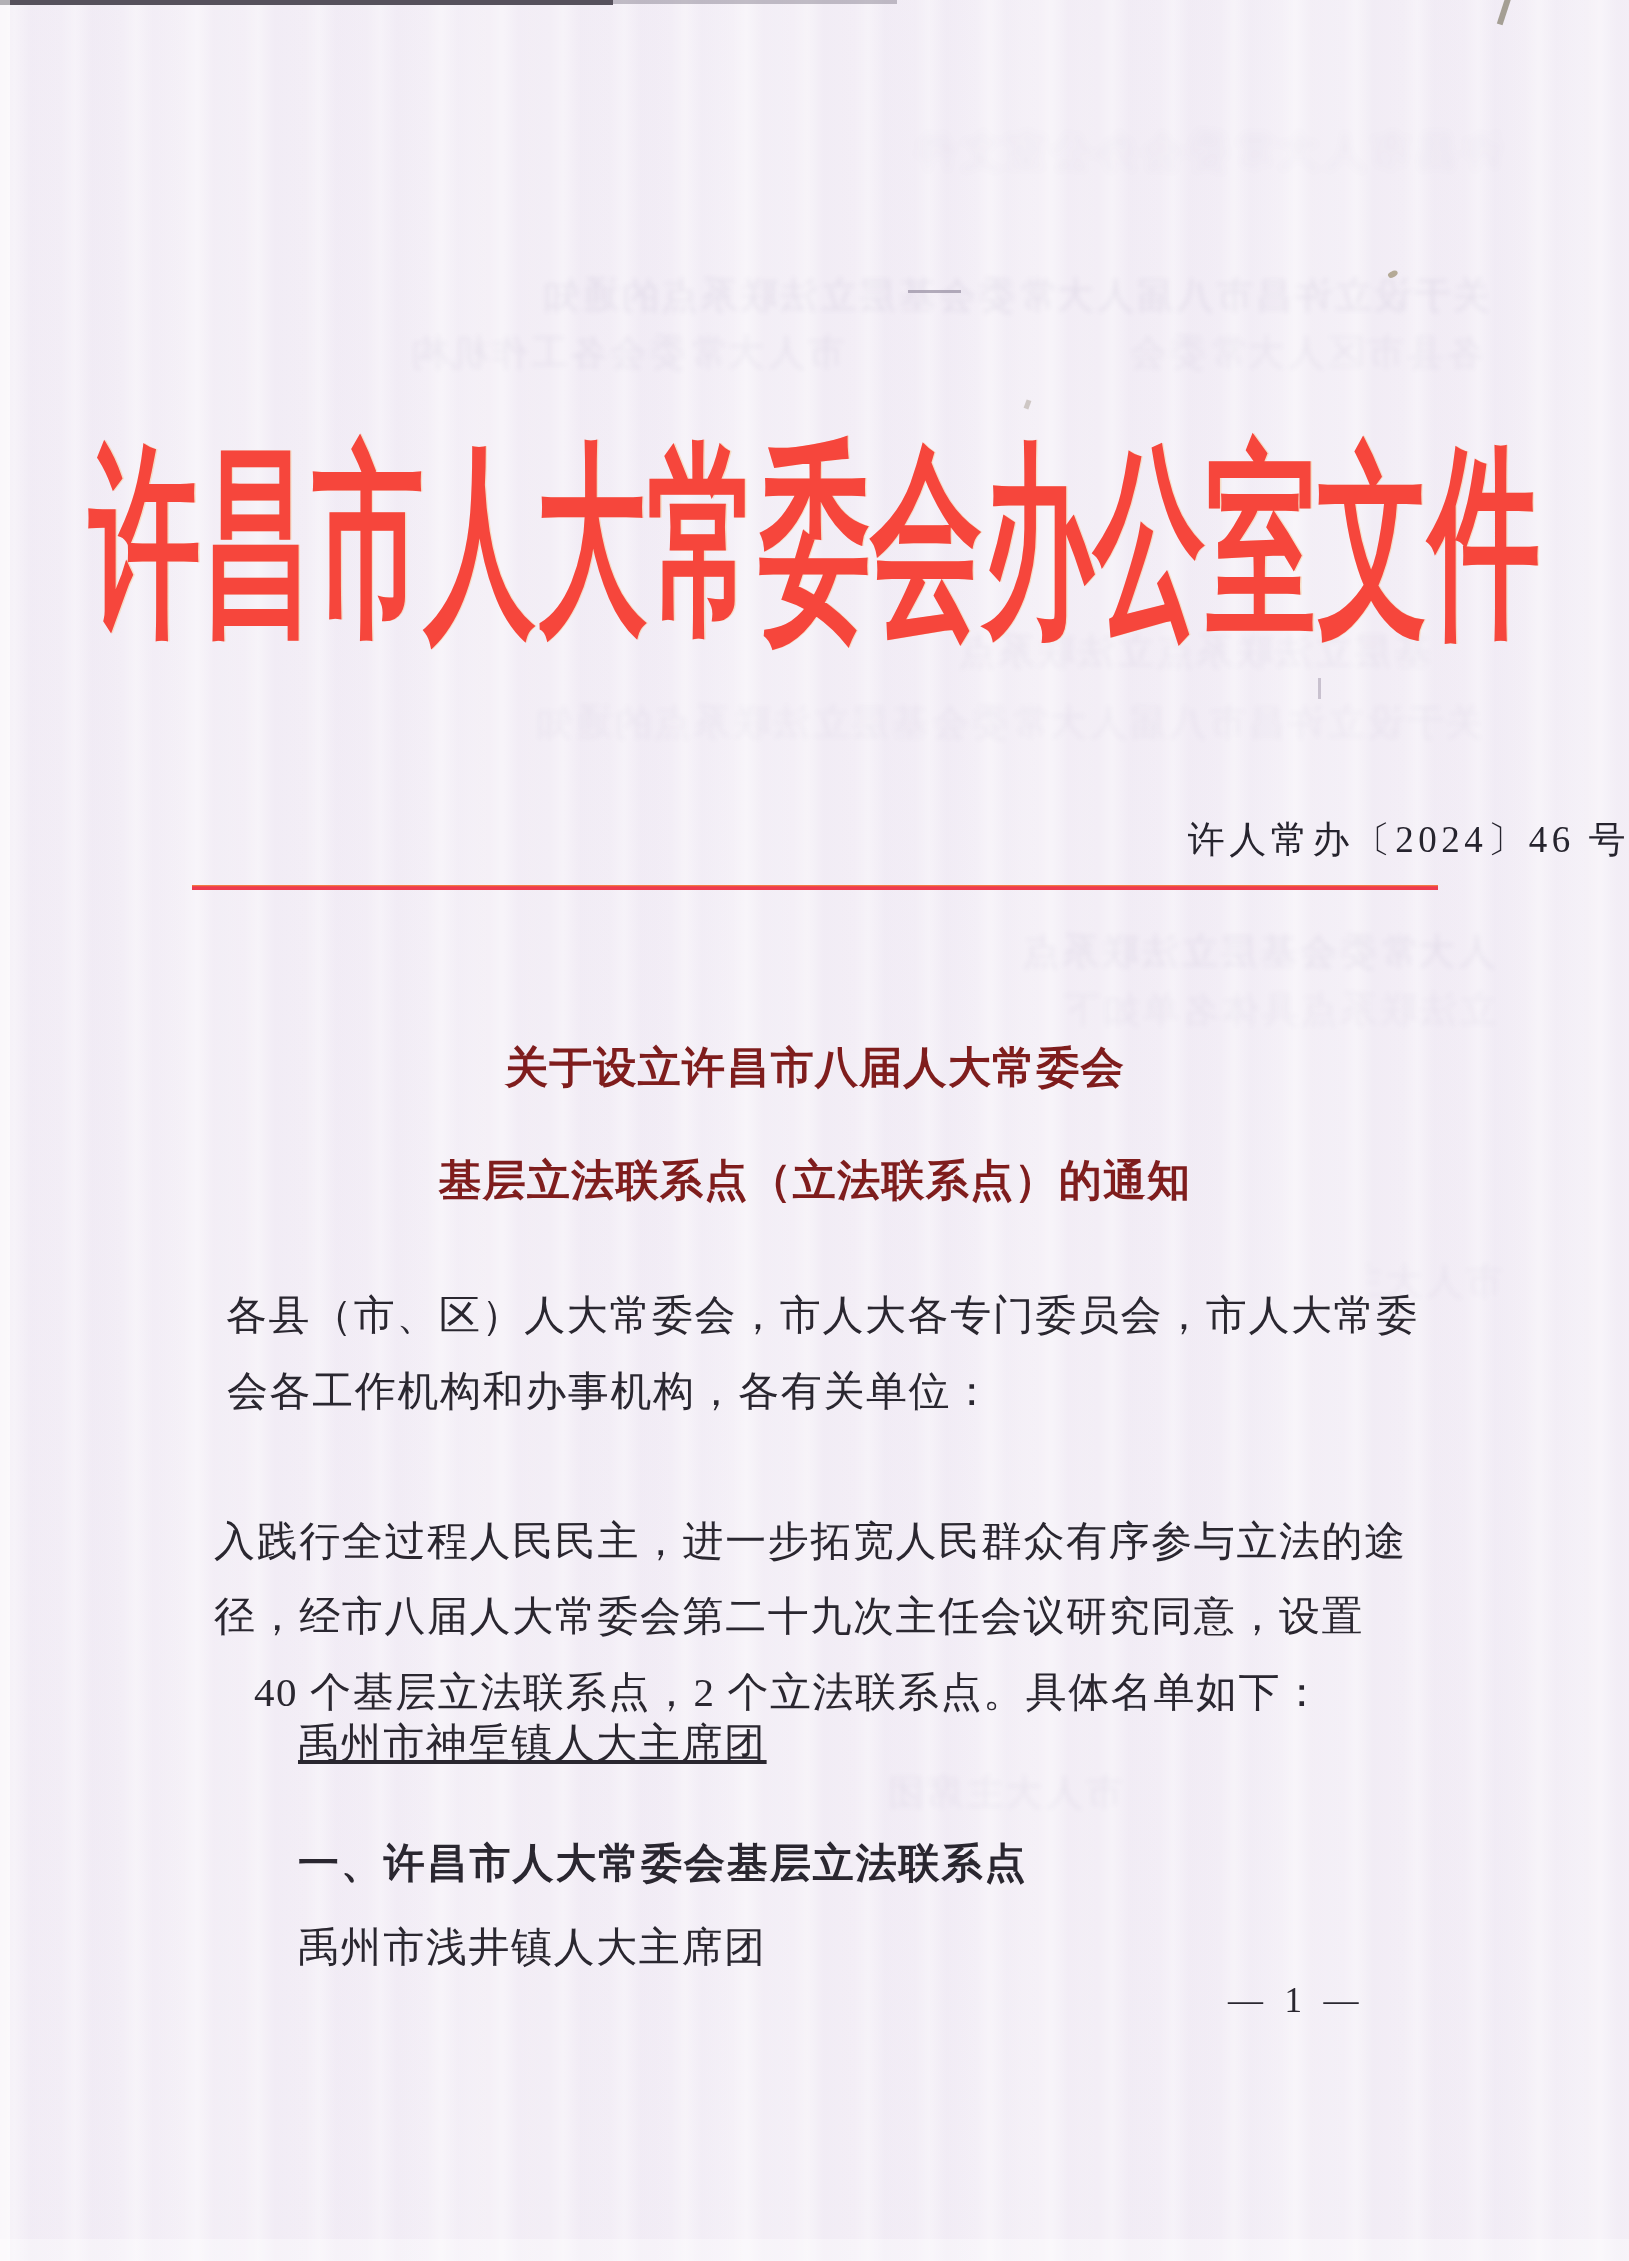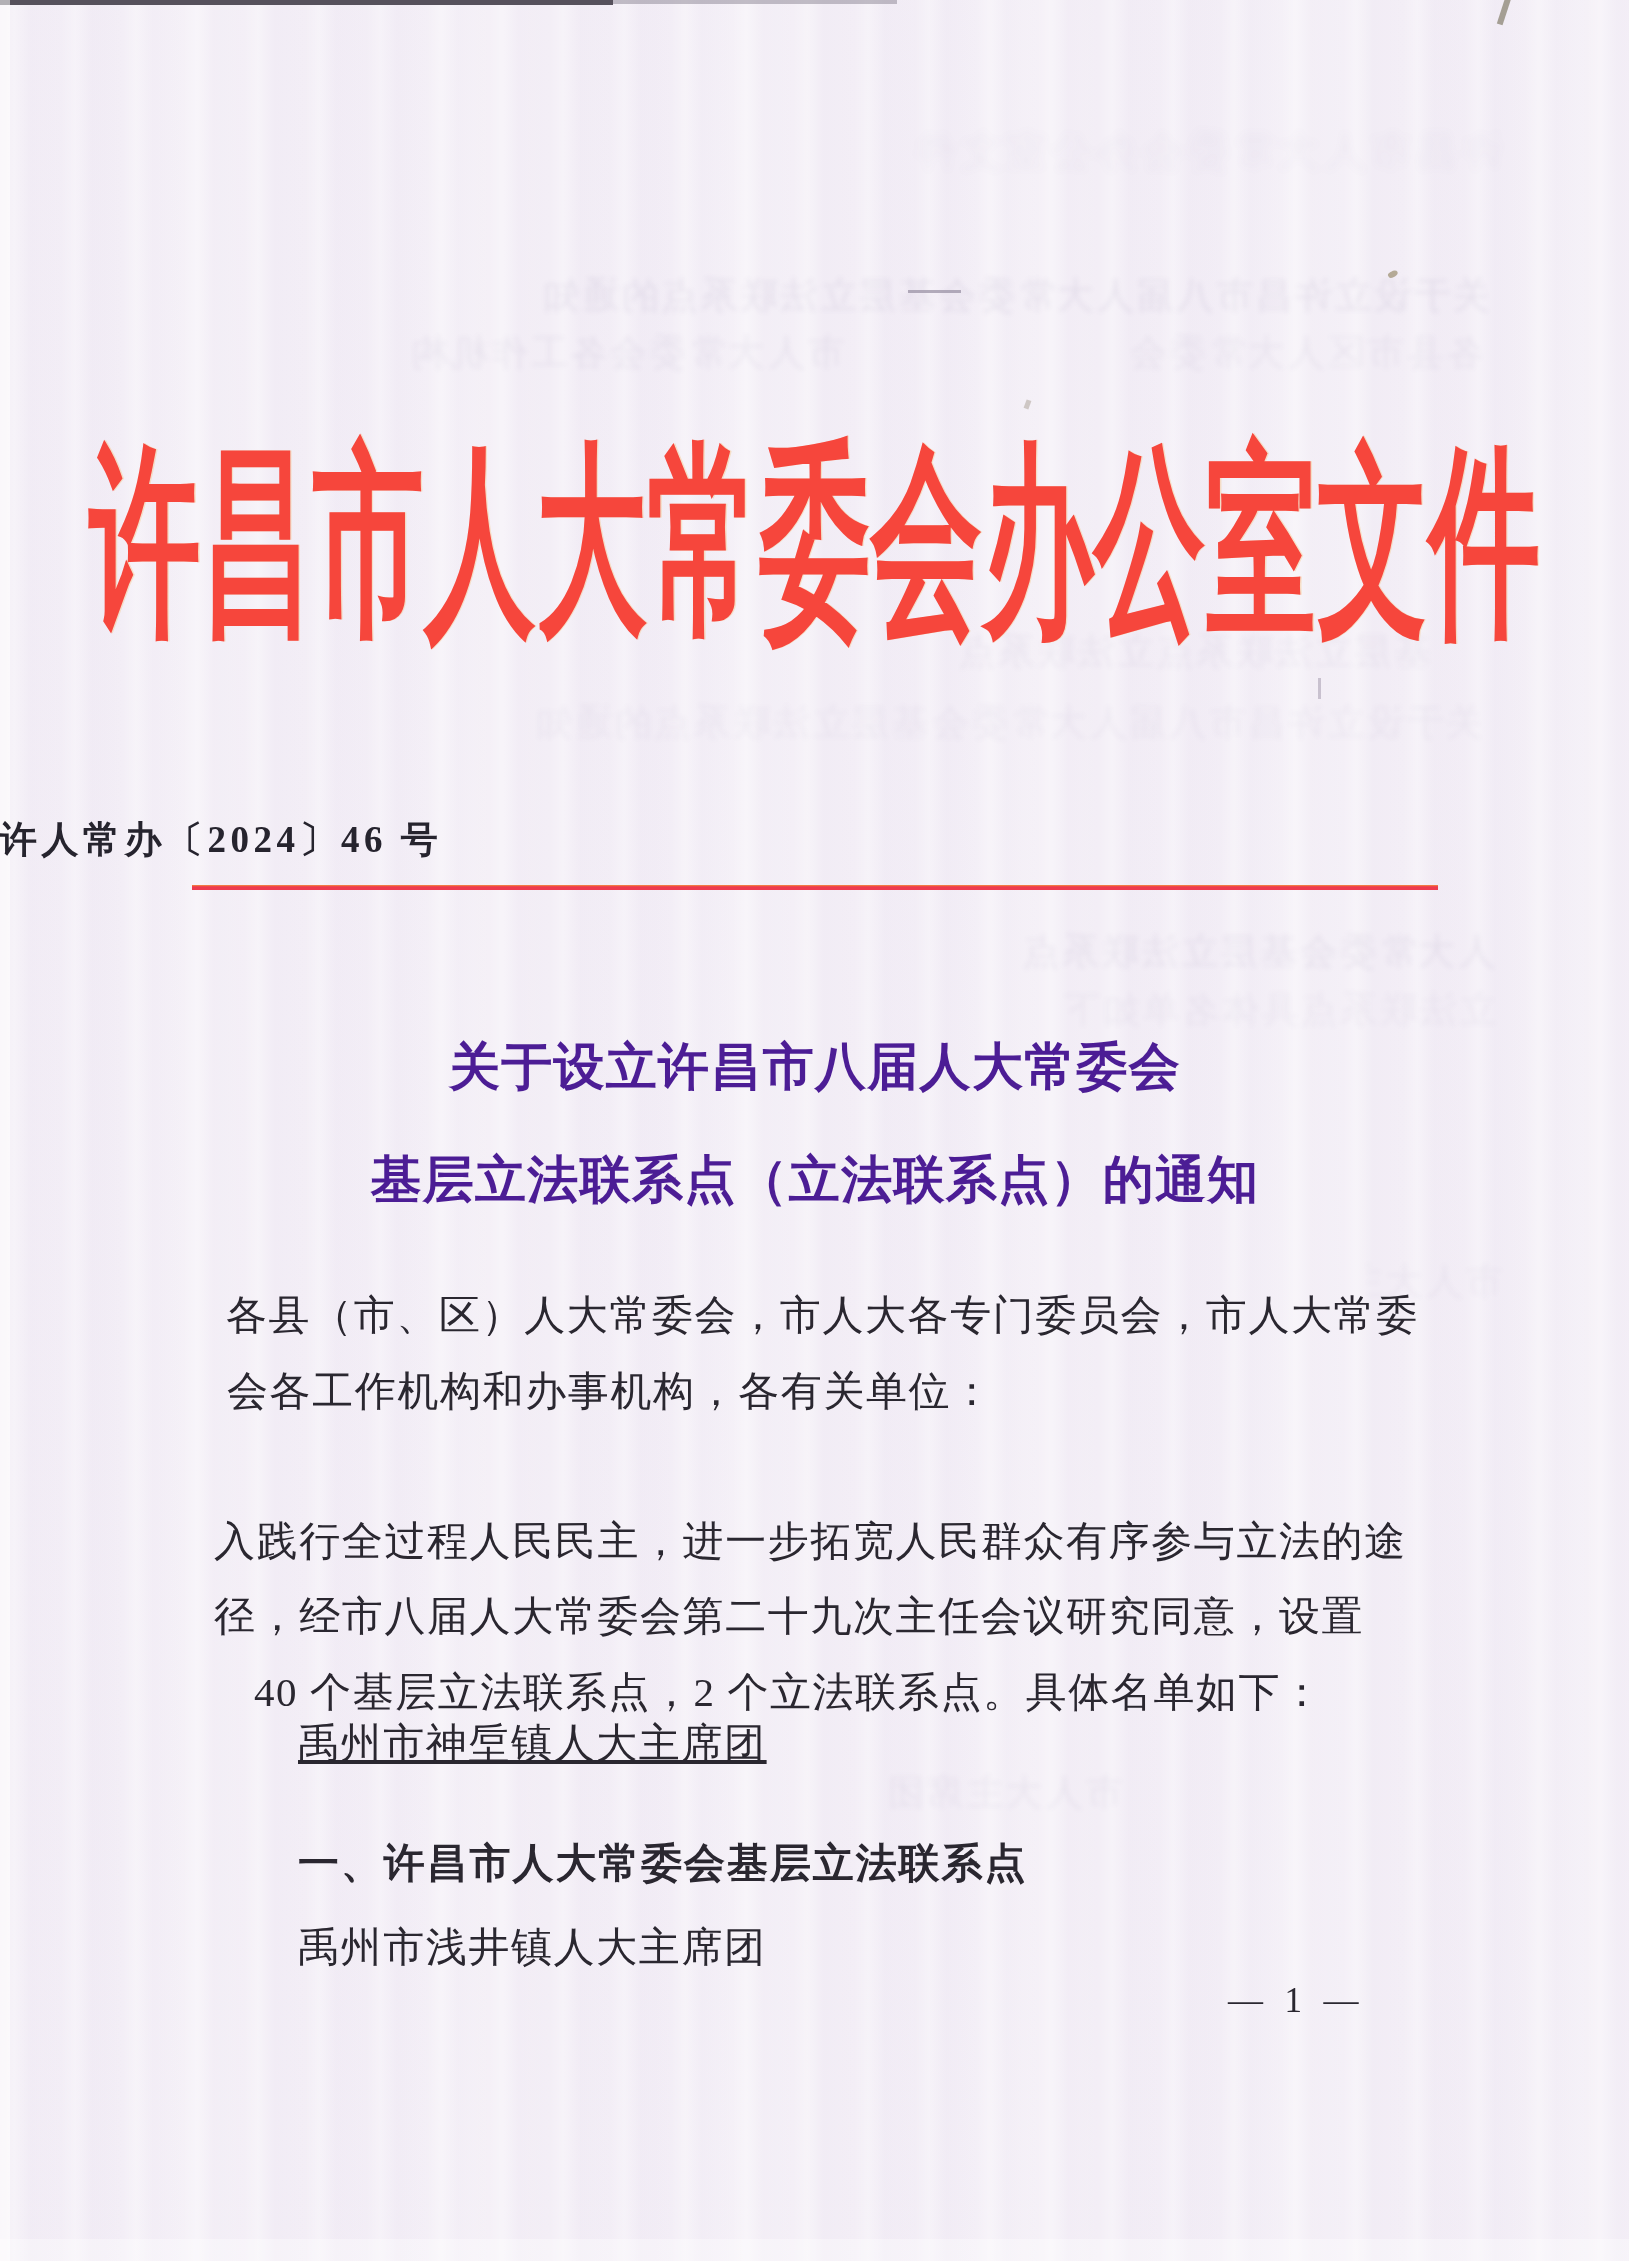--- a/index.html
+++ b/index.html
@@ -52,36 +52,35 @@
     position:absolute;left:0;right:0;top:405px;
     text-align:center;
     font-size:111px;font-weight:bold;
     letter-spacing:0.6px;white-space:nowrap;
     color:var(--header_red,#f6463c);
     transform:scaleY(1.86);transform-origin:50% 0;
     text-shadow:1.3px 0 0 rgba(246,170,60,0.25);
   }
   .doc-number{
     position:absolute;left:0;right:0;top:815px;
-    text-align:left;
+    text-align:right;
     font-size:37px;letter-spacing:4.5px;
     color:var(--ink,#26242e);
-    font-weight:bold;
   }
   .red-rule{
     position:absolute;left:192px;top:885px;
     width:1246px;height:5.2px;
     background:linear-gradient(180deg,#f2923f 0%,var(--rule_red,#ee3b4e) 35%,var(--rule_red,#ee3b4e) 100%);
   }
   .doc-title{
     position:absolute;left:0;right:0;top:1011px;
     text-align:center;
-    font-size:51px;font-weight:bold;letter-spacing:1.3px;
+    font-size:43px;font-weight:bold;letter-spacing:1.3px;
     line-height:113px;
-    color:#4c1d95;
+    color:#7f1d1d;
   }
   .body-line{
     position:absolute;
     font-size:41px;letter-spacing:1.6px;white-space:nowrap;
     color:#2a2730;
   }
   .bold{font-weight:bold;letter-spacing:1.9px;}
   .page-number{
     position:absolute;left:1219px;top:1981px;width:155px;
     text-align:center;

